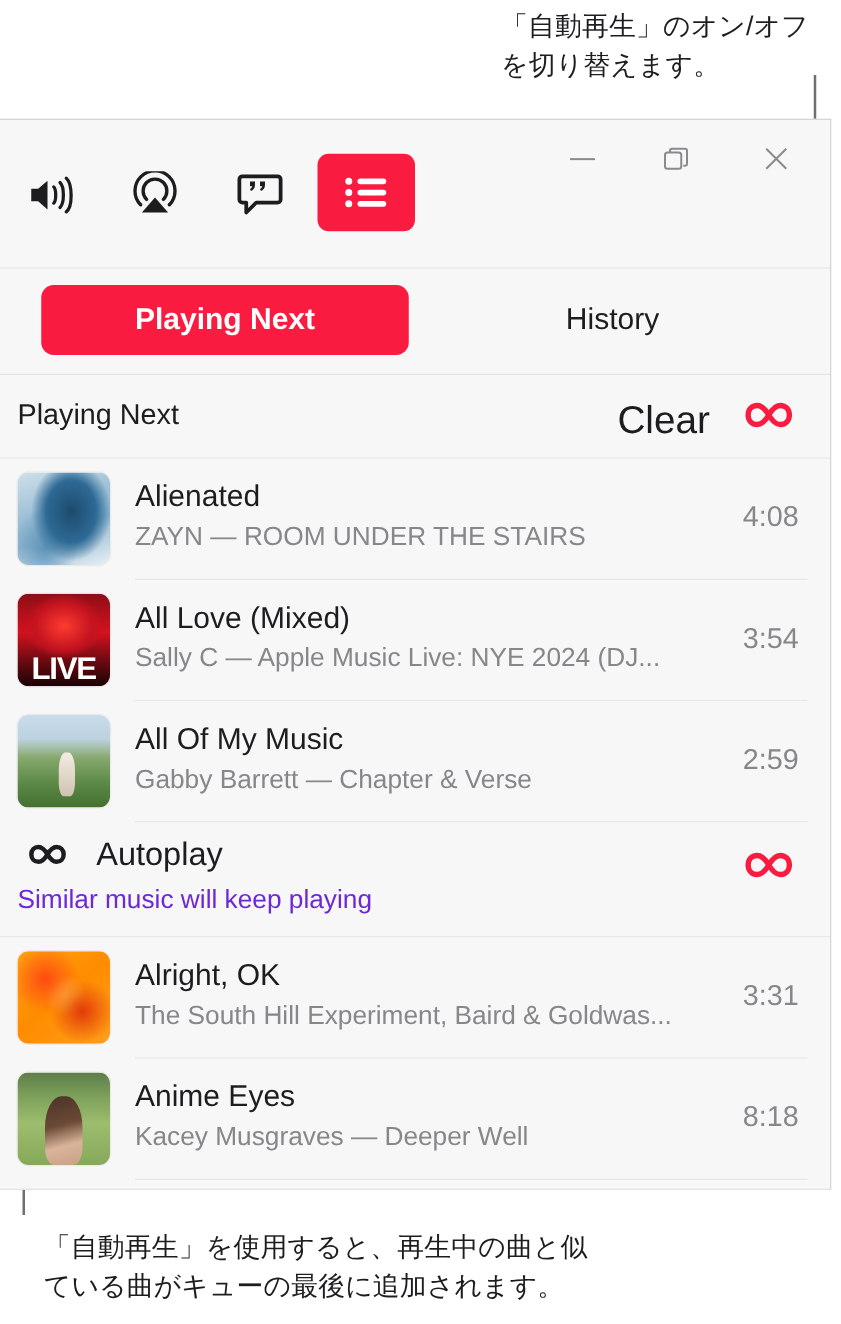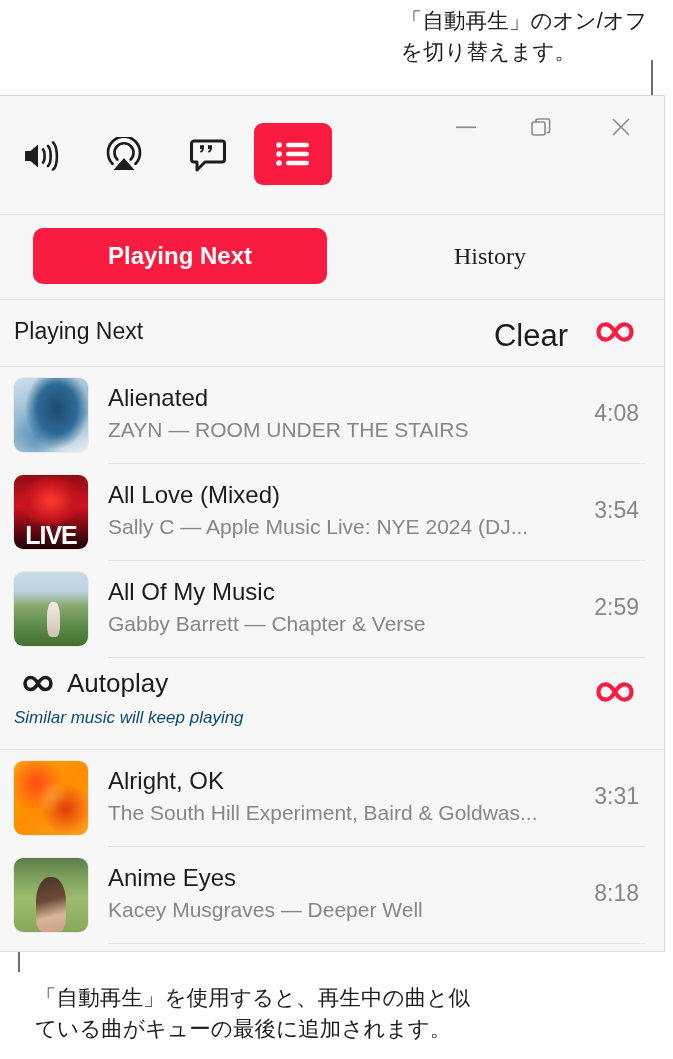--- a/index.html
+++ b/index.html
@@ -127,21 +127,20 @@
     left: 33px;
     width: 294px;
     background: #fa1b40;
     color: #ffffff;
   }
   #tab-history {
     left: 345px;
     width: 290px;
     color: #1d1d1f;
     font-weight: normal;
-    font-family: Liberation Serif, serif;
   }
 
   
   #queue-header {
     position: relative;
     height: 66px;
     border-bottom: 1px solid #e6e6e6;
     background: #f7f7f7;
   }
   #queue-header-title {
@@ -230,34 +229,33 @@
     position: relative;
     height: 92px;
     background: #f7f7f7;
   }
   #autoplay-head {
     position: absolute;
     left: 20px;
     top: 10px;
     display: flex;
     align-items: center;
-    gap: 11px;
+    gap: 21px;
   }
   #autoplay-icon { display: flex; align-items: center; }
   #autoplay-title {
     font-size: 26px;
     color: #1d1d1f;
   }
   #autoplay-sub {
     position: absolute;
     left: 14px;
     top: 50px;
-    font-size: 17px;
-    color: #0c4a6e;
-    font-style: italic;
+    font-size: 21px;
+    color: #6d28d9;
   }
   #autoplay-toggle {
     position: absolute;
     right: 22px;
     top: 14px;
     width: 54px;
     height: 40px;
     display: flex;
     align-items: center;
     justify-content: center;

